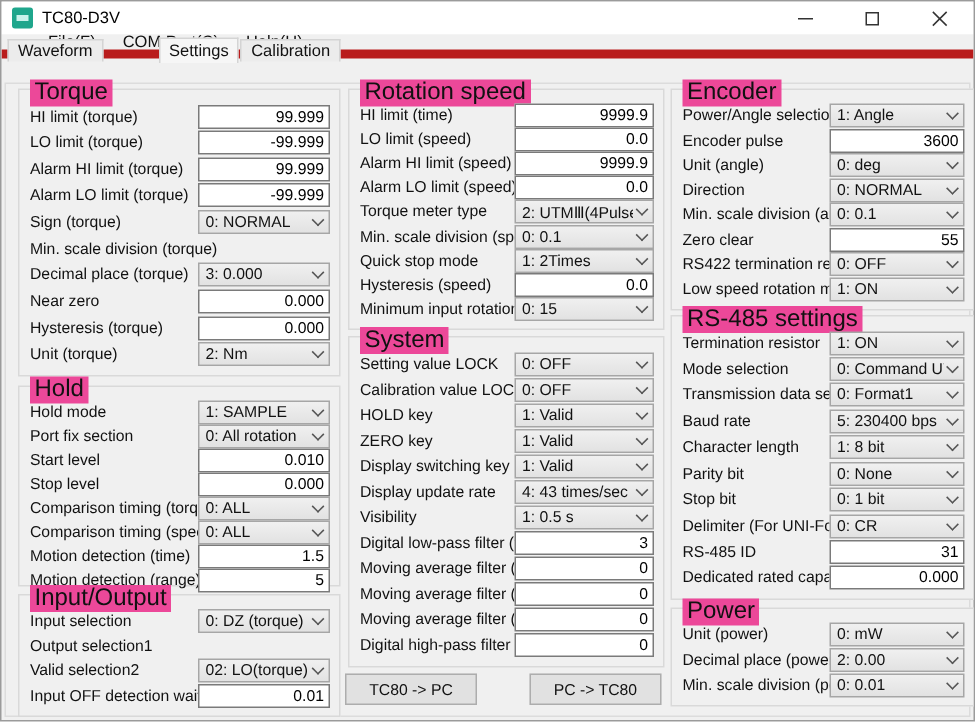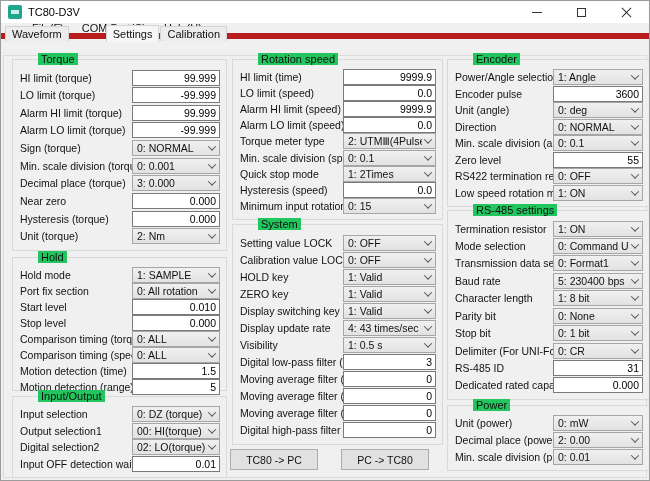--- a/index.html
+++ b/index.html
@@ -28,21 +28,21 @@
   .menu-item{font-size:11px;color:#111;padding:1px 9px;white-space:nowrap;}
   
   #tabstrip{position:absolute;top:24px;left:0;right:0;height:16px;display:flex;align-items:center;padding-left:4px;}
   .tab{font-size:11px;color:#111;background:#ececec;border:1px solid #d4d4d4;border-bottom:none;
     padding:1px 6px 1px 6px;height:15px;line-height:13px;margin-right:1px;white-space:nowrap;}
   .tab.active{background:#f6f6f6;height:17px;line-height:15px;position:relative;z-index:3;margin-left:36px;}
   #tab-page{position:absolute;top:54px;left:2px;right:2px;bottom:2px;background:#f0f0f0;
     border:1px solid #dcdcdc;z-index:1;}
   
   .group{position:absolute;border:1px solid #d9d9d9;background:#f0f0f0;}
-  .group-title{position:absolute;top:-7px;left:25px;background:#22c55e;padding:0 3px;font-size:11px;color:#111;white-space:nowrap;}
+  .group-title{position:absolute;top:-7px;left:7px;background:#ec4899;padding:0 3px;font-size:16px;color:#111;white-space:nowrap;}
   .rows{position:absolute;left:7px;right:6px;top:9px;bottom:5px;display:flex;flex-direction:column;justify-content:space-between;}
   .row{display:flex;align-items:center;height:17px;}
   .lbl{flex:1;font-size:10.5px;color:#111;white-space:nowrap;overflow:hidden;}
   .ctrl{flex:0 0 auto;}
   .col1 .ctrl{width:88px;}
   .col2 .ctrl{width:93px;}
   .col3 .ctrl{width:90px;}
   input.tin{height:16px;border:1px solid #7a7a7a;background:#fff;font-size:10.5px;
     text-align:right;padding:0 3px;color:#000;}
   .combo{height:16px;border:1px solid #a6a6a6;background:linear-gradient(#f0f0f0,#e2e2e2);
@@ -53,21 +53,21 @@
   
   #g-torque       {left:6px;  top:3px;   width:215px;height:192px;}
   #g-hold         {left:6px;  top:201px; width:215px;height:134px;}
   #g-io           {left:6px;  top:340px; width:215px;height:82px;}
   #g-rotation     {left:226px;top:3px;   width:211px;height:161px;}
   #g-system       {left:226px;top:168px; width:211px;height:221px;}
   #g-encoder      {left:441px;top:3px;   width:203px;height:148px;}
   #g-rs485        {left:441px;top:154px; width:203px;height:190px;}
   #g-power        {left:441px;top:349px; width:203px;height:66px;padding-left:27px;}
   
-  #transfer-buttons{position:absolute;left:226px;top:393px;width:211px;display:flex;justify-content:flex-start;gap:23px;}
+  #transfer-buttons{position:absolute;left:226px;top:393px;width:211px;display:flex;justify-content:space-between;gap:23px;}
   .push-btn{width:88px;height:21px;background:#e1e1e1;border:1px solid #adadad;
     font-size:10.5px;color:#111;display:flex;align-items:center;justify-content:center;white-space:nowrap;}
 </style>
 </head>
 <body>
 
 <div id="window">
 
   <div id="titlebar">
     <span id="app-icon"></span>
@@ -120,24 +120,20 @@
           </div>
           <div class="row">
             <span class="lbl">Sign (torque)</span>
             <div class="ctrl combo">
               <span class="ctext">0: NORMAL</span>
               <span class="chev"></span>
             </div>
           </div>
           <div class="row">
             <span class="lbl">Min. scale division (torque)</span>
-            <div class="ctrl combo">
-              <span class="ctext">0: 0.001</span>
-              <span class="chev"></span>
-            </div>
           </div>
           <div class="row">
             <span class="lbl">Decimal place (torque)</span>
             <div class="ctrl combo">
               <span class="ctext">3: 0.000</span>
               <span class="chev"></span>
             </div>
           </div>
           <div class="row">
             <span class="lbl">Near zero</span>
@@ -212,27 +208,23 @@
       <div class="rows">
           <div class="row">
             <span class="lbl">Input selection</span>
             <div class="ctrl combo">
               <span class="ctext">0: DZ (torque)</span>
               <span class="chev"></span>
             </div>
           </div>
           <div class="row">
             <span class="lbl">Output selection1</span>
-            <div class="ctrl combo">
-              <span class="ctext">00: HI(torque)</span>
-              <span class="chev"></span>
-            </div>
-          </div>
-          <div class="row">
-            <span class="lbl">Digital selection2</span>
+          </div>
+          <div class="row">
+            <span class="lbl">Valid selection2</span>
             <div class="ctrl combo">
               <span class="ctext">02: LO(torque)</span>
               <span class="chev"></span>
             </div>
           </div>
           <div class="row">
             <span class="lbl">Input OFF detection wait time</span>
             <input class="ctrl tin" type="text" value="0.01" style="">
           </div>
         </div>
@@ -396,21 +388,21 @@
             </div>
           </div>
           <div class="row">
             <span class="lbl">Min. scale division (angle)</span>
             <div class="ctrl combo">
               <span class="ctext">0: 0.1</span>
               <span class="chev"></span>
             </div>
           </div>
           <div class="row">
-            <span class="lbl">Zero level</span>
+            <span class="lbl">Zero clear</span>
             <input class="ctrl tin" type="text" value="55" style="">
           </div>
           <div class="row">
             <span class="lbl">RS422 termination resistor</span>
             <div class="ctrl combo">
               <span class="ctext">0: OFF</span>
               <span class="chev"></span>
             </div>
           </div>
           <div class="row">

